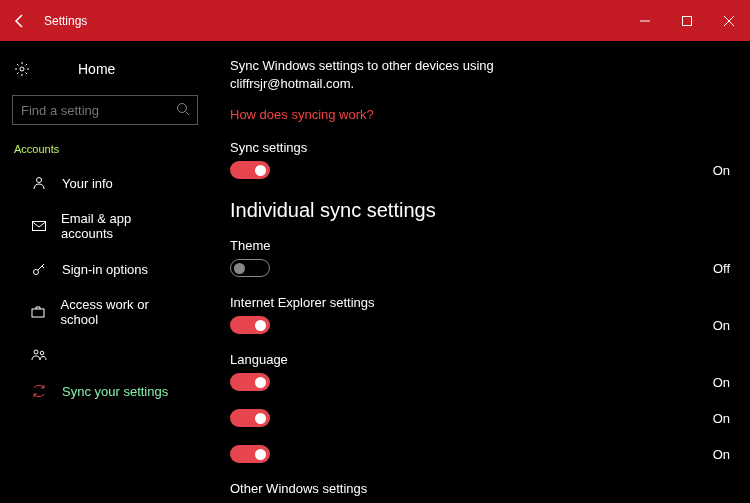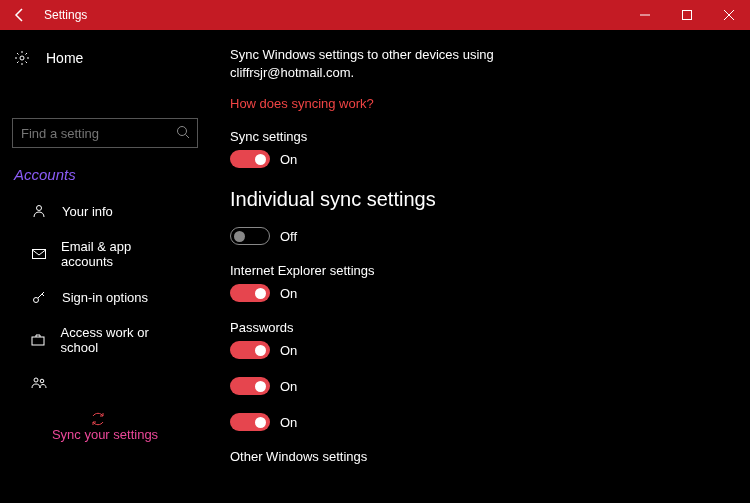--- a/index.html
+++ b/index.html
@@ -1,39 +1,39 @@
 <!DOCTYPE html>
 <html><head>
 <meta charset="utf-8">
 <style>
   * { margin: 0; padding: 0; box-sizing: border-box; font-family: "Segoe UI", sans-serif; }
   body { background: #000; color: #fff; width: 750px; height: 503px; overflow: hidden; font-size: 13px; }
-  .titlebar { background: #c41b24; height: 30px; display: flex; align-items: center; }
+  .titlebar { background: #c41b24; height: 41px; display: flex; align-items: center; }
   .back-btn { width: 40px; height: 30px; display: flex; align-items: center; justify-content: center; cursor: pointer; }
   .title { margin-left: 4px; font-size: 12px; }
   .win-controls { margin-left: auto; display: flex; }
   .win-btn { width: 42px; height: 30px; display: flex; align-items: center; justify-content: center; cursor: pointer; }
   .win-btn svg, .back-btn svg { stroke: #fff; fill: none; }
   .content { display: flex; height: calc(100% - 30px); }
   .sidebar { width: 210px; padding: 12px 0 0 0; }
-  .home { display: flex; align-items: center; padding: 8px 14px; cursor: pointer; font-size: 14px; }
+  .home { display: flex; align-items: center; padding: 8px 14px; cursor: pointer; font-size: 14px; gap: 32px; }
   .home .icon { width: 18px; margin-right: 14px; display: flex; }
   .search-wrap { padding: 10px 12px 14px 12px; }
   .search { width: 100%; height: 30px; background: #000; border: 1px solid #555; color: #999; padding: 0 30px 0 8px; font-size: 13px; outline: none; }
-  .search-box { position: relative; margin-top: 34px; }
+  .search-box { position: relative; }
   .search-icon { position: absolute; right: 8px; top: 7px; }
-  .cat-label { color: #8b5cf6; font-size: 15px; padding: 4px 14px 10px 14px; font-style: italic; }
+  .cat-label { color: #bef264; font-size: 11px; padding: 4px 14px 10px 14px; }
   .nav-item { display: flex; align-items: center; padding: 10px 30px; cursor: pointer; font-size: 13px; }
   .nav-item .icon { width: 18px; margin-right: 14px; display: flex; align-items: center; justify-content: center; }
-  .nav-item.active { color: #ec4899; flex-direction: column; }
+  .nav-item.active { color: #86efac; }
   .main { flex: 1; padding: 16px 20px 20px 20px; overflow-y: auto; }
   .desc { font-size: 13px; line-height: 1.4; margin-bottom: 14px; }
   .link { color: #ef4444; font-size: 13px; display: inline-block; margin-bottom: 18px; cursor: pointer; }
   .setting-label { font-size: 13px; margin-bottom: 6px; }
-  .toggle-row { display: flex; align-items: center; margin-bottom: 18px; }
+  .toggle-row { display: flex; align-items: center; margin-bottom: 18px; justify-content: space-between; }
   .toggle { width: 40px; height: 18px; border-radius: 10px; position: relative; cursor: pointer; margin-right: 10px; }
   .toggle.on { background: #e6454e; }
   .toggle.off { background: #000; border: 1px solid #888; }
   .knob { width: 11px; height: 11px; border-radius: 50%; position: absolute; top: 3.5px; }
   .toggle.on .knob { background: #fff; right: 4px; }
   .toggle.off .knob { background: #888; left: 3px; top: 2.5px; }
   .toggle-state { font-size: 13px; }
   .section-heading { font-size: 20px; font-weight: 400; margin: 20px 0 16px 0; }
   .setting-block { margin-bottom: 6px; }
   ::-webkit-scrollbar { width: 0; }
@@ -160,38 +160,39 @@
         <div class="toggle on">
             <div class="knob"></div>
           </div>
         <span class="toggle-state">On</span>
       </div>
     </div>
 
     <div class="section-heading">Individual sync settings</div>
 
     <div class="setting-block">
+      <div class="setting-label">Theme</div>
       <div class="toggle-row">
         <div class="toggle off">
             <div class="knob"></div>
           </div>
         <span class="toggle-state">Off</span>
       </div>
     </div>
     <div class="setting-block">
       <div class="setting-label">Internet Explorer settings</div>
       <div class="toggle-row">
         <div class="toggle on">
             <div class="knob"></div>
           </div>
         <span class="toggle-state">On</span>
       </div>
     </div>
     <div class="setting-block">
-      <div class="setting-label">Passwords</div>
+      <div class="setting-label">Language</div>
       <div class="toggle-row">
         <div class="toggle on">
             <div class="knob"></div>
           </div>
         <span class="toggle-state">On</span>
       </div>
     </div>
     <div class="setting-block">
       <div class="toggle-row">
         <div class="toggle on">

